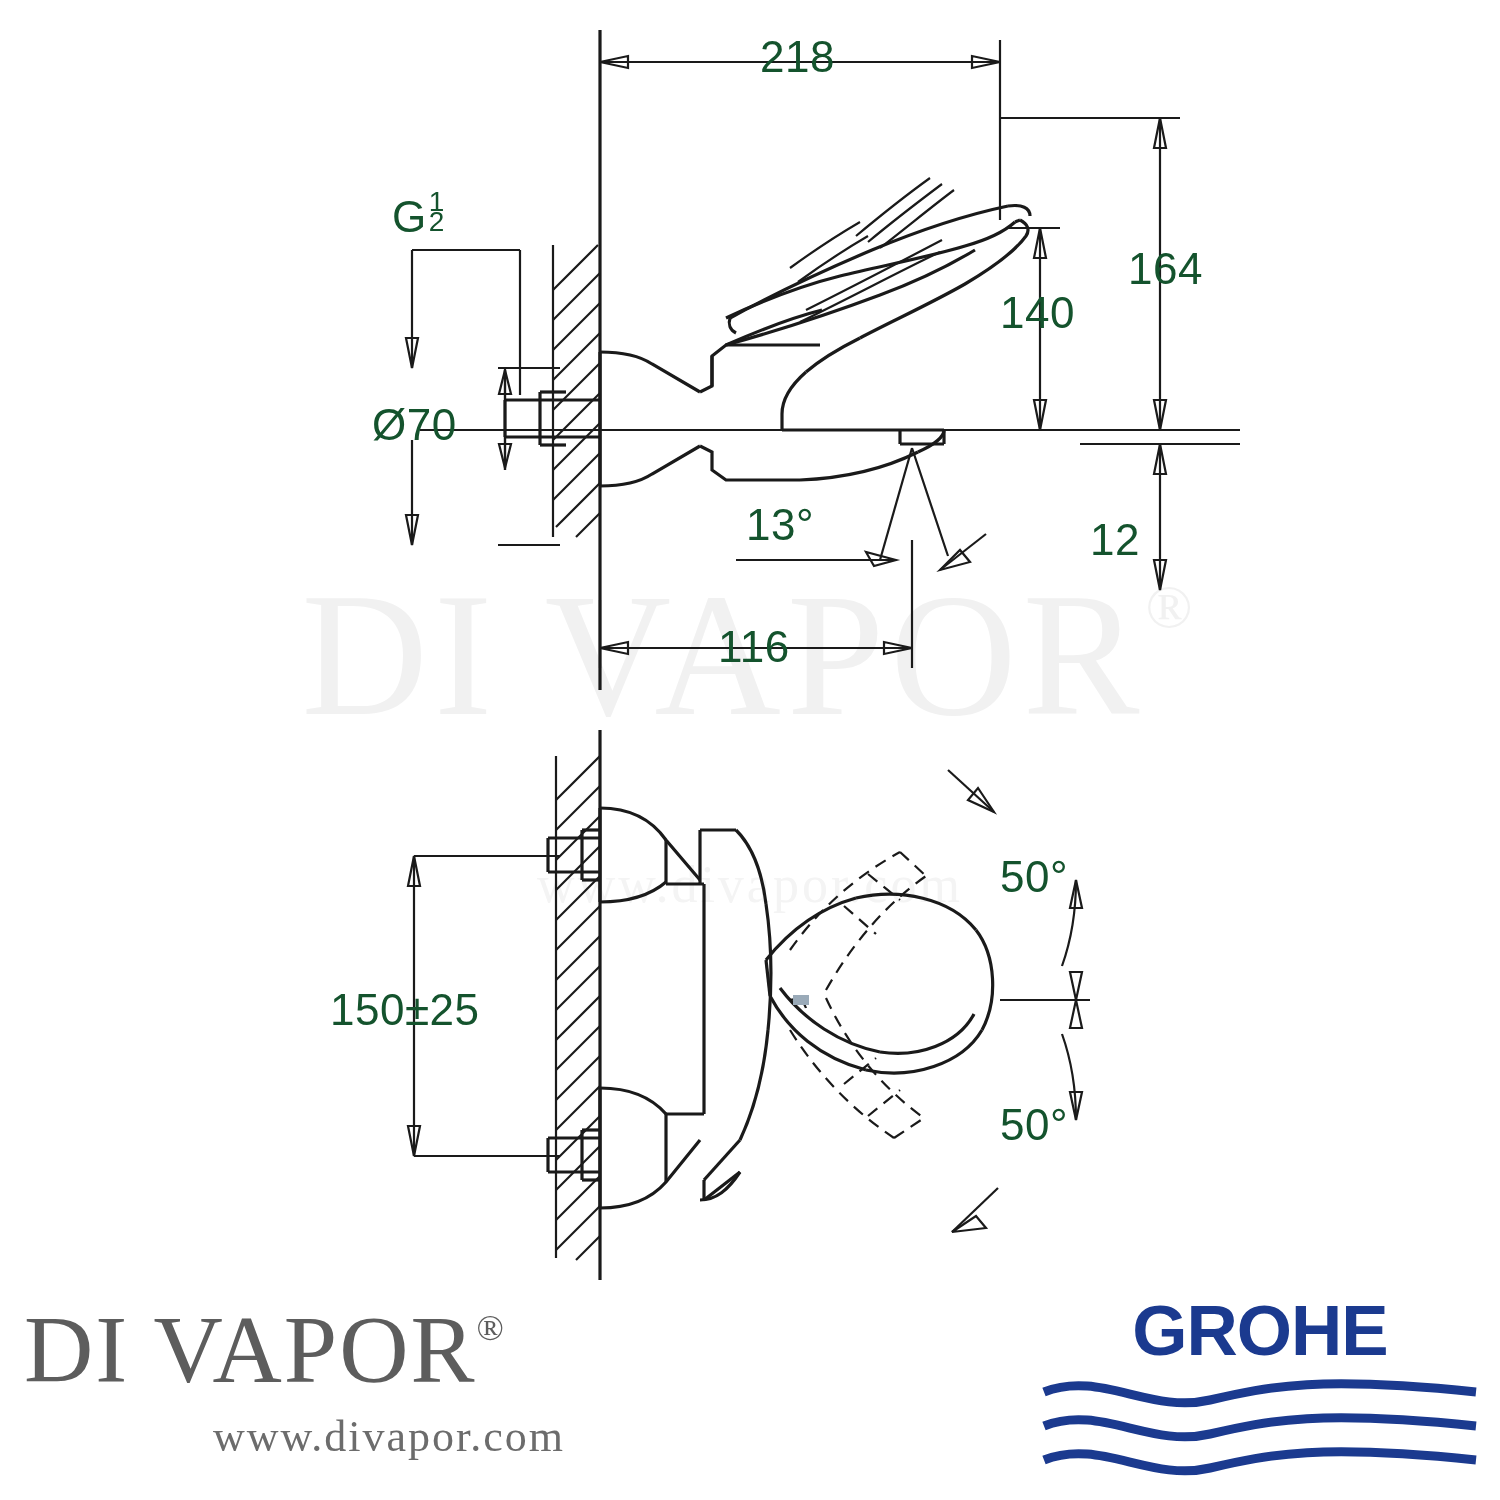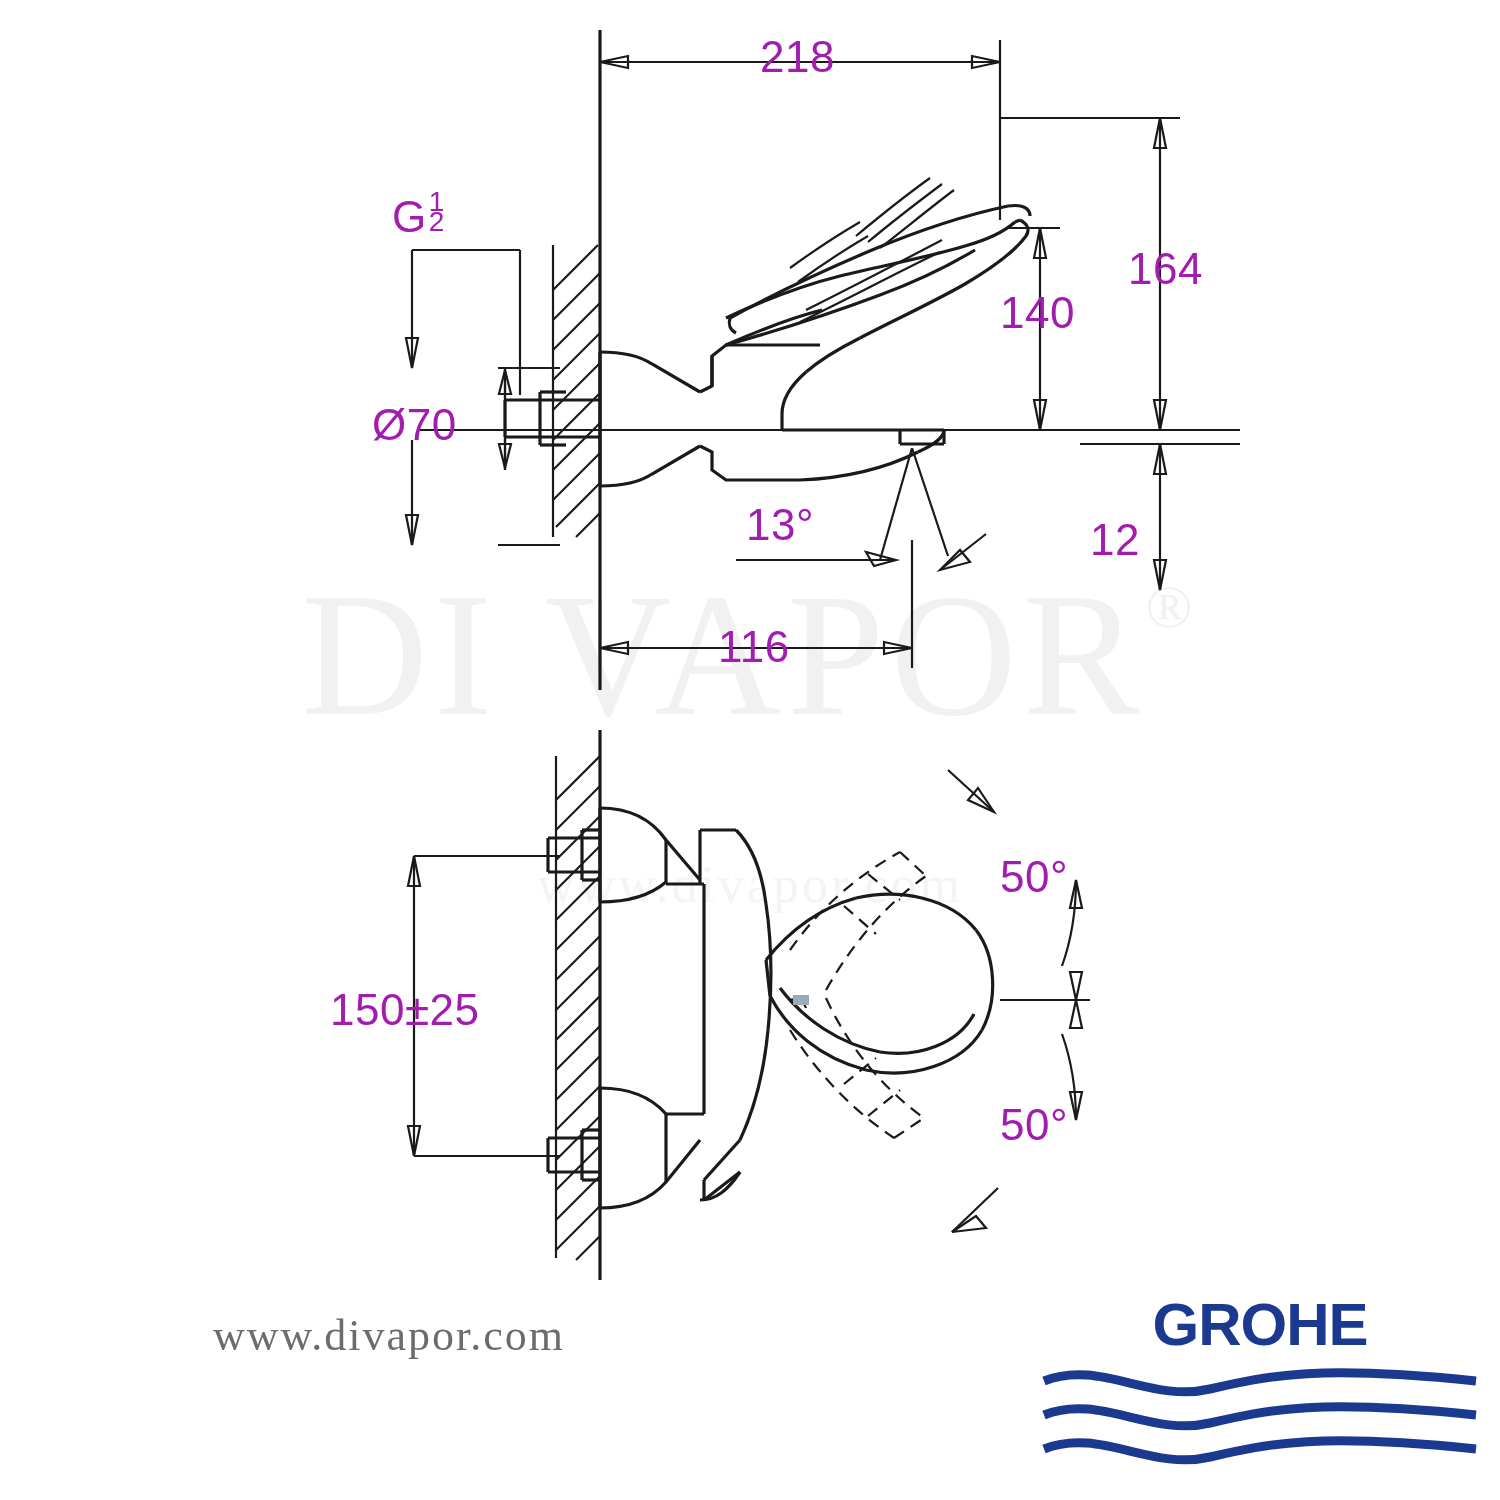--- a/index.html
+++ b/index.html
@@ -50,21 +50,21 @@
     font-family: "Liberation Serif", serif;
     font-size: 52px;
     letter-spacing: 3px;
     color: #f4f4f4;
     white-space: nowrap;
   }
   .dim-label {
     position: absolute;
     font-family: "Liberation Sans", sans-serif;
     font-size: 42px;
-    color: #a21caf;
+    color: #14532d;
     white-space: nowrap;
     letter-spacing: 0.5px;
   }
   .dim-label.big {
     font-size: 44px;
   }
   .frac {
     display: inline-block;
     position: relative;
     font-size: 28px;
@@ -114,21 +114,21 @@
   }
   .brand-grohe {
     position: absolute;
     left: 1040px;
     top: 1295px;
     width: 440px;
   }
   .brand-grohe .gname {
     font-family: "Liberation Sans", sans-serif;
     font-weight: bold;
-    font-size: 60px;
+    font-size: 71px;
     color: #1b3a8f;
     letter-spacing: -1px;
     text-align: center;
     line-height: 1;
   }
   svg { display: block; }
   .ln { stroke: #1a1a1a; fill: none; }
   .thin { stroke-width: 2.2; }
   .med { stroke-width: 3.2; }
   .dash2 { stroke-dasharray: 12 8; }
@@ -433,20 +433,21 @@
     <span>G</span><span class="frac"><span class="num">1</span><span class="den">2</span></span>
   </div>
 
   <div class="dim-label big" style="left:372px; top:400px;">Ø70</div>
 
   <div class="dim-label big" style="left:330px; top:985px;text-align:center;">150±25</div>
   <div class="dim-label big" style="left:1000px; top:852px;">50°</div>
   <div class="dim-label big" style="left:1000px; top:1100px;">50°</div>
 
   <div class="brand-divapor">
+    <div class="name"><span>DI VAPOR</span><span class="reg">®</span></div>
     <div class="url">www.divapor.com</div>
   </div>
 
   <div class="brand-grohe">
     <div class="gname">GROHE</div>
     <svg width="440" height="110" viewBox="0 0 440 110" style="margin-top:4px;">
       <path d="M4,22 C60,0 110,44 170,30 C230,16 280,6 436,22" fill="none" stroke="#1b3a8f" stroke-width="9"></path>
       <path d="M4,56 C60,34 110,78 170,64 C230,50 280,40 436,56" fill="none" stroke="#1b3a8f" stroke-width="9"></path>
       <path d="M4,90 C60,68 110,112 170,98 C230,84 280,74 436,90" fill="none" stroke="#1b3a8f" stroke-width="9"></path>
     </svg>

